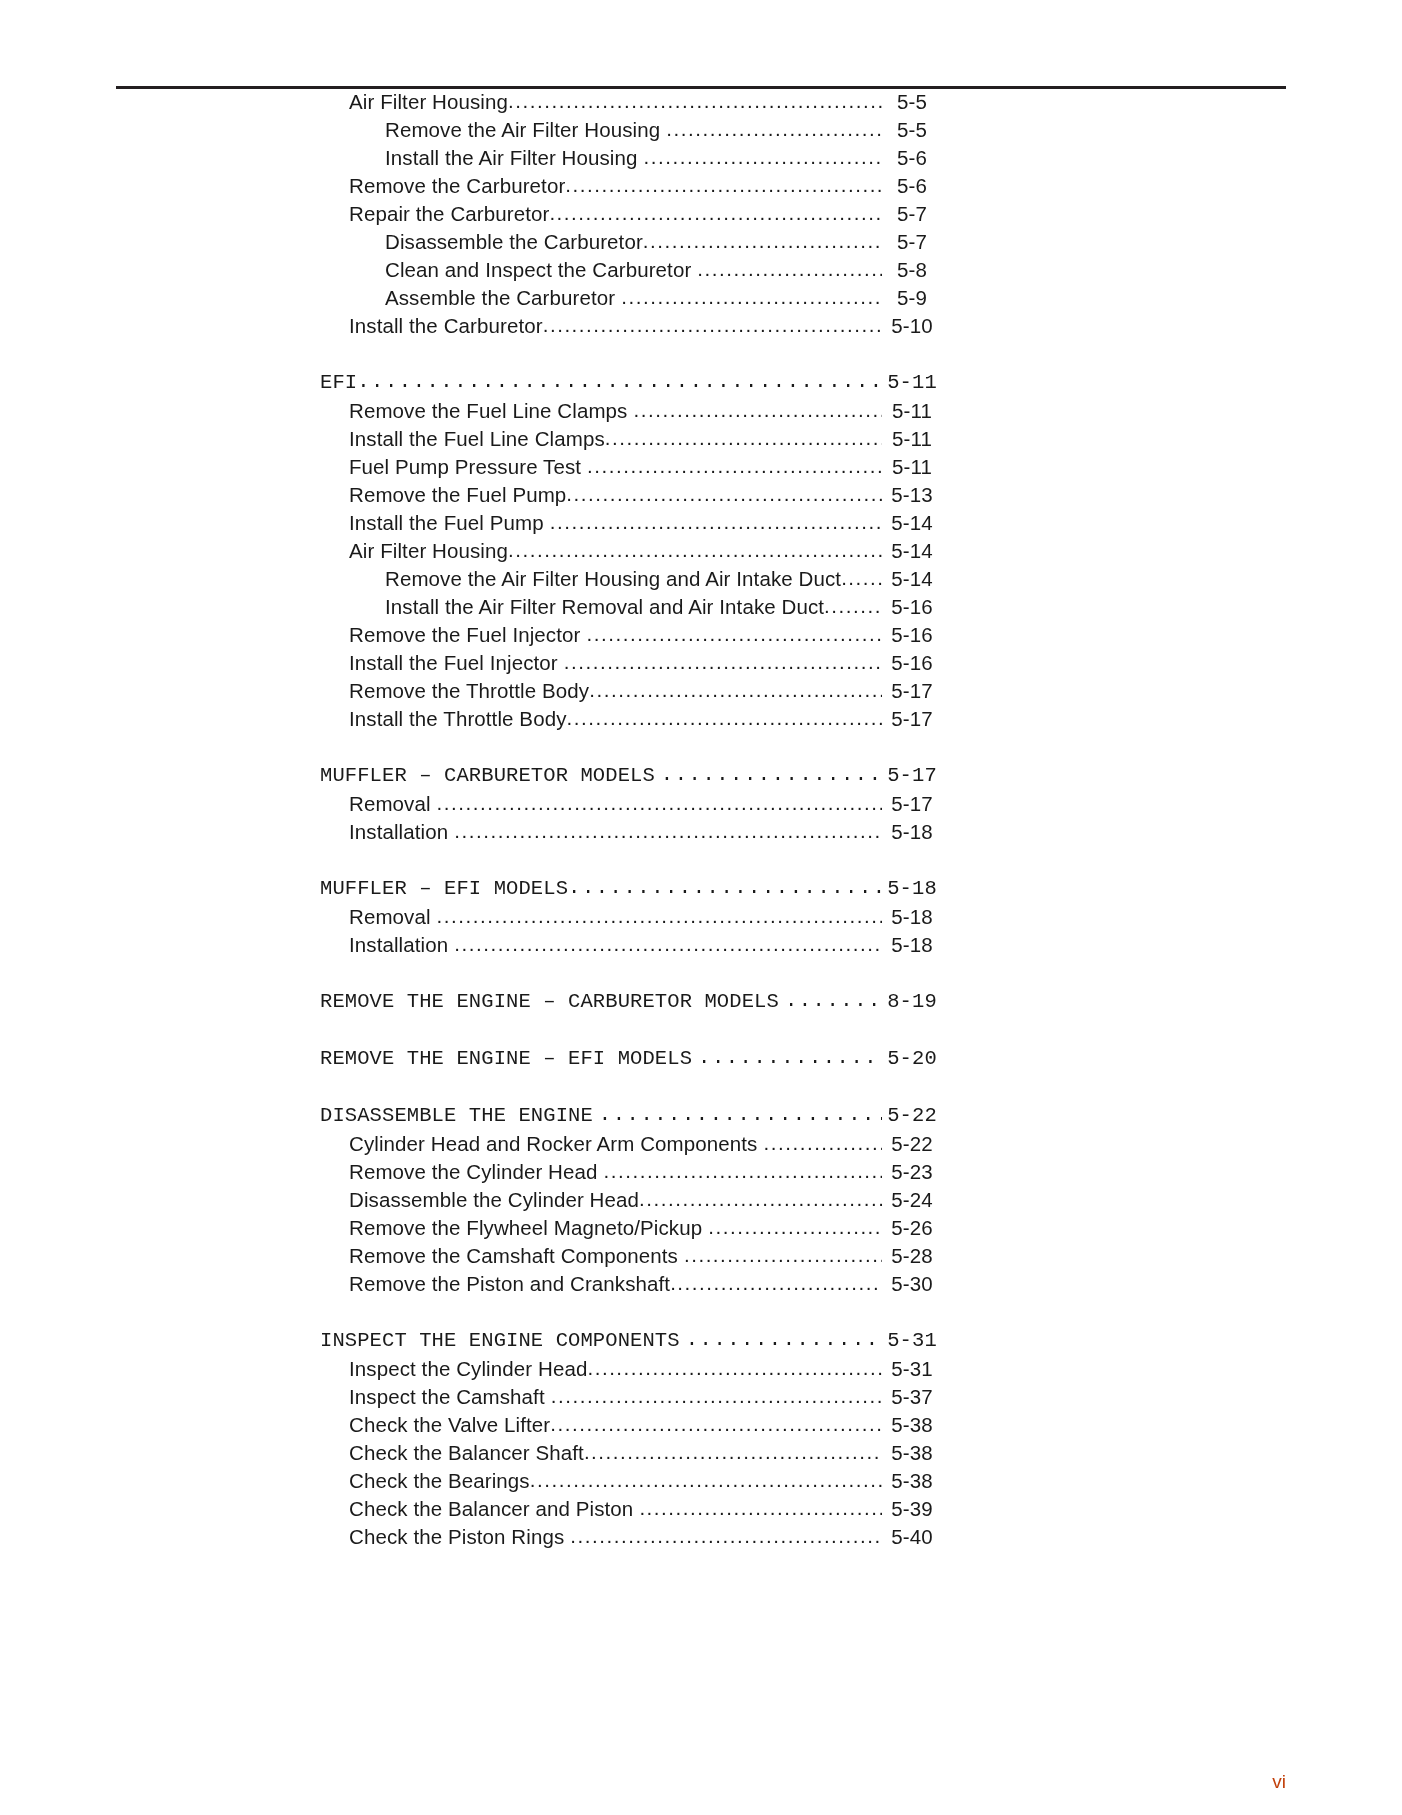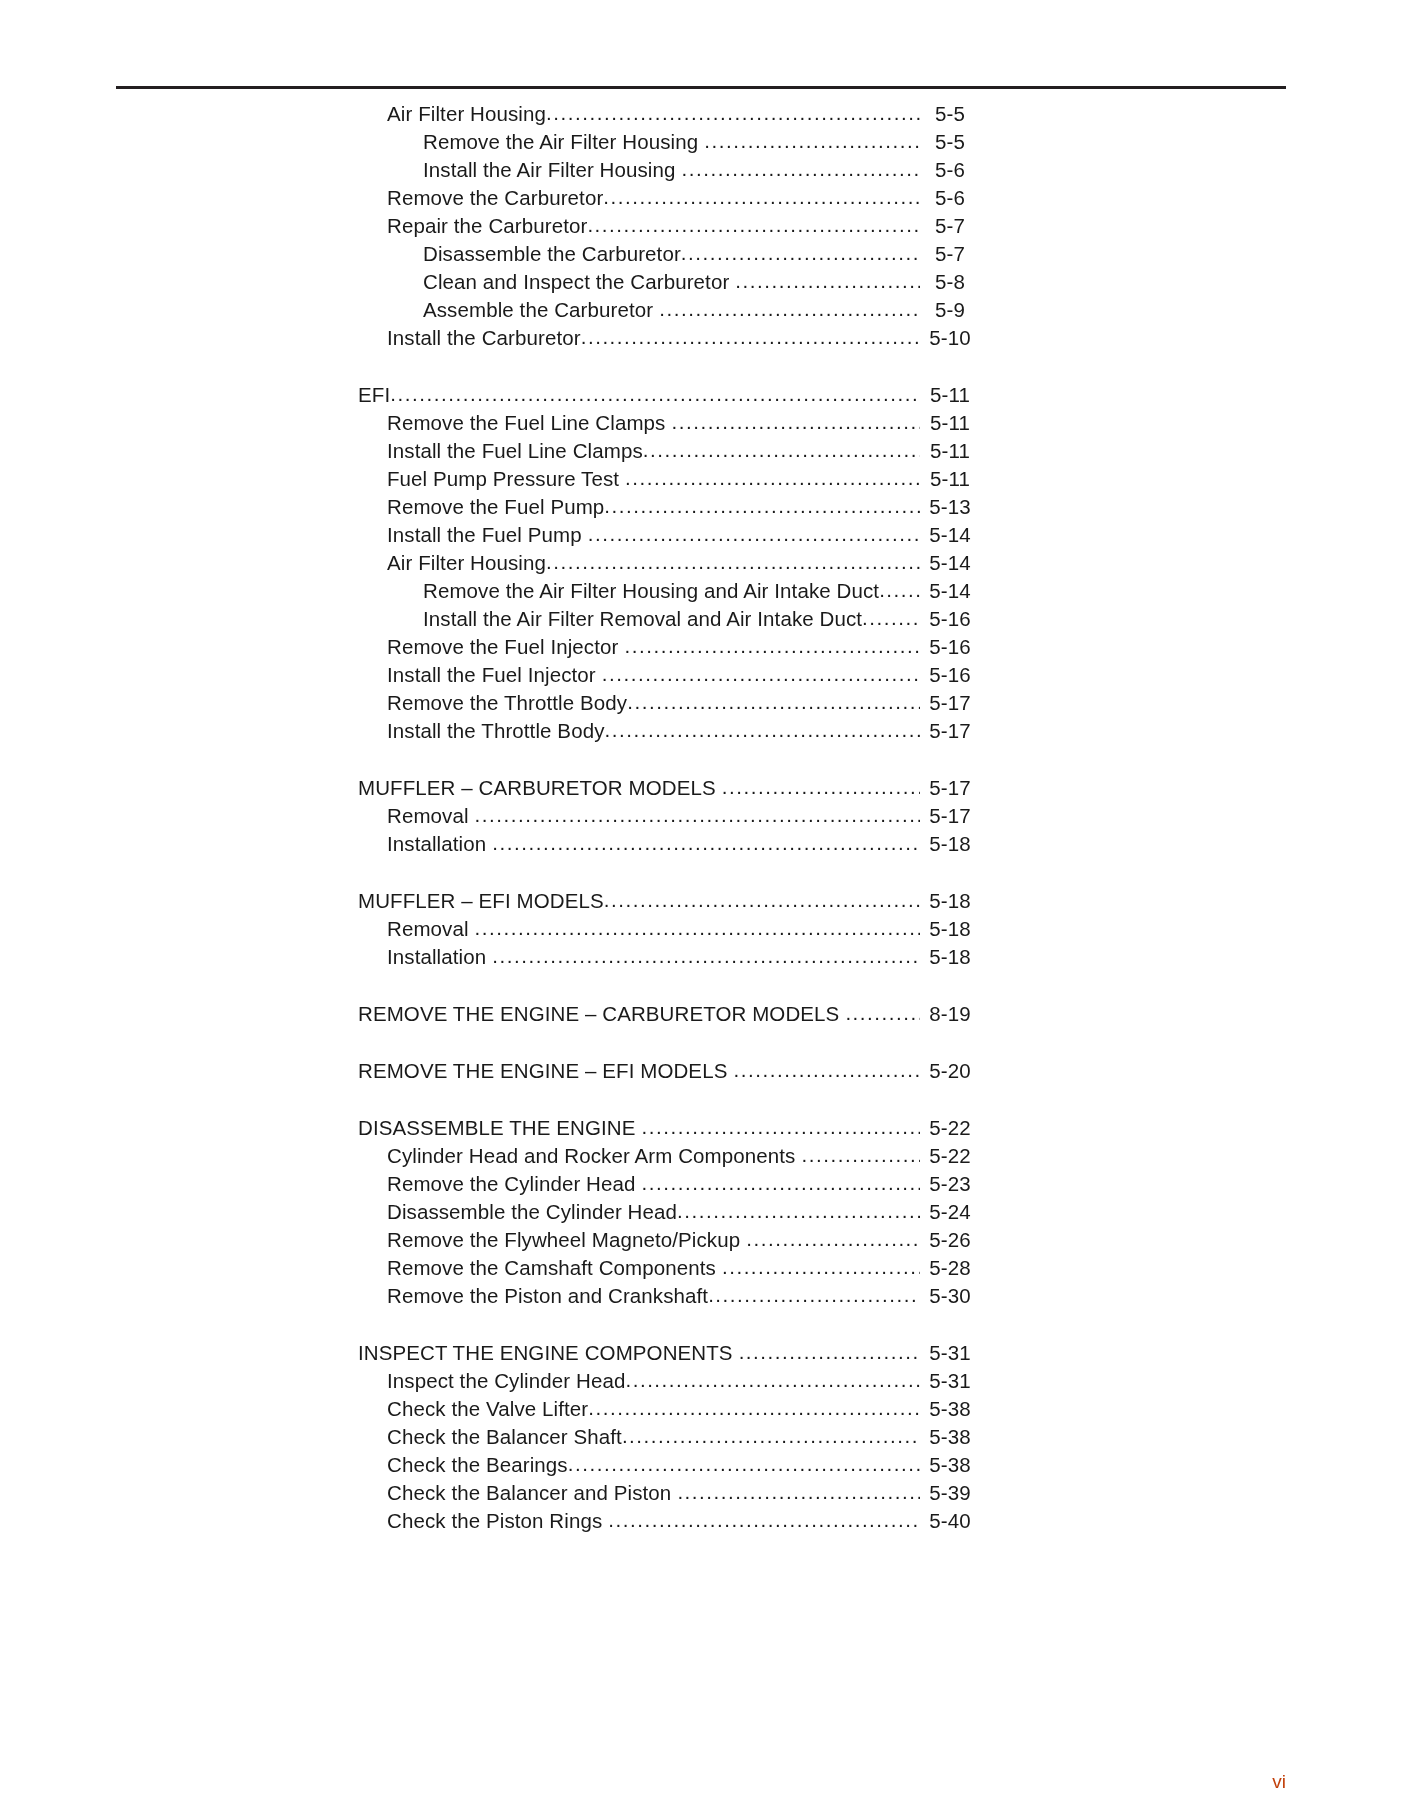--- a/index.html
+++ b/index.html
@@ -29,23 +29,22 @@
     left: 116px;
     top: 86px;
     width: 1170px;
     height: 0;
     border-top: 3px solid #231f20;
   }
 
   .toc {
     position: absolute;
     left: 0;
-    top: 100px;
+    top: 88px;
     width: 1174px;
-    margin-left: 38px;
   }
 
   .toc-entry {
     display: flex;
     align-items: baseline;
     width: 100%;
     box-sizing: border-box;
     padding-right: 232px;
     font-size: 20.5px;
     line-height: 28px;
@@ -53,21 +52,21 @@
     color: #1a1a1a;
     white-space: nowrap;
   }
 
   
   .lvl0 { padding-left: 320px; }
   .lvl1 { padding-left: 349px; }
   .lvl2 { padding-left: 385px; }
 
   
-  .gap-before { margin-top: 29px; }
+  .gap-before { margin-top: 29px; font-family: Liberation Mono, monospace; }
 
   .toc-title {
     flex: 0 0 auto;
   }
 
   .toc-dots {
     flex: 1 1 auto;
     overflow: hidden;
     margin: 0 0px;
     position: relative;
@@ -295,20 +294,25 @@
       <div class="toc-entry lvl0 gap-before sp">
         <span class="toc-title">INSPECT THE ENGINE COMPONENTS</span>
         <span class="toc-dots"></span>
         <span class="toc-page">5-31</span>
       </div>
       <div class="toc-entry lvl1">
         <span class="toc-title">Inspect the Cylinder Head</span>
         <span class="toc-dots"></span>
         <span class="toc-page">5-31</span>
       </div>
+      <div class="toc-entry lvl1 sp">
+        <span class="toc-title">Inspect the Camshaft</span>
+        <span class="toc-dots"></span>
+        <span class="toc-page">5-37</span>
+      </div>
       <div class="toc-entry lvl1">
         <span class="toc-title">Check the Valve Lifter</span>
         <span class="toc-dots"></span>
         <span class="toc-page">5-38</span>
       </div>
       <div class="toc-entry lvl1">
         <span class="toc-title">Check the Balancer Shaft</span>
         <span class="toc-dots"></span>
         <span class="toc-page">5-38</span>
       </div>

